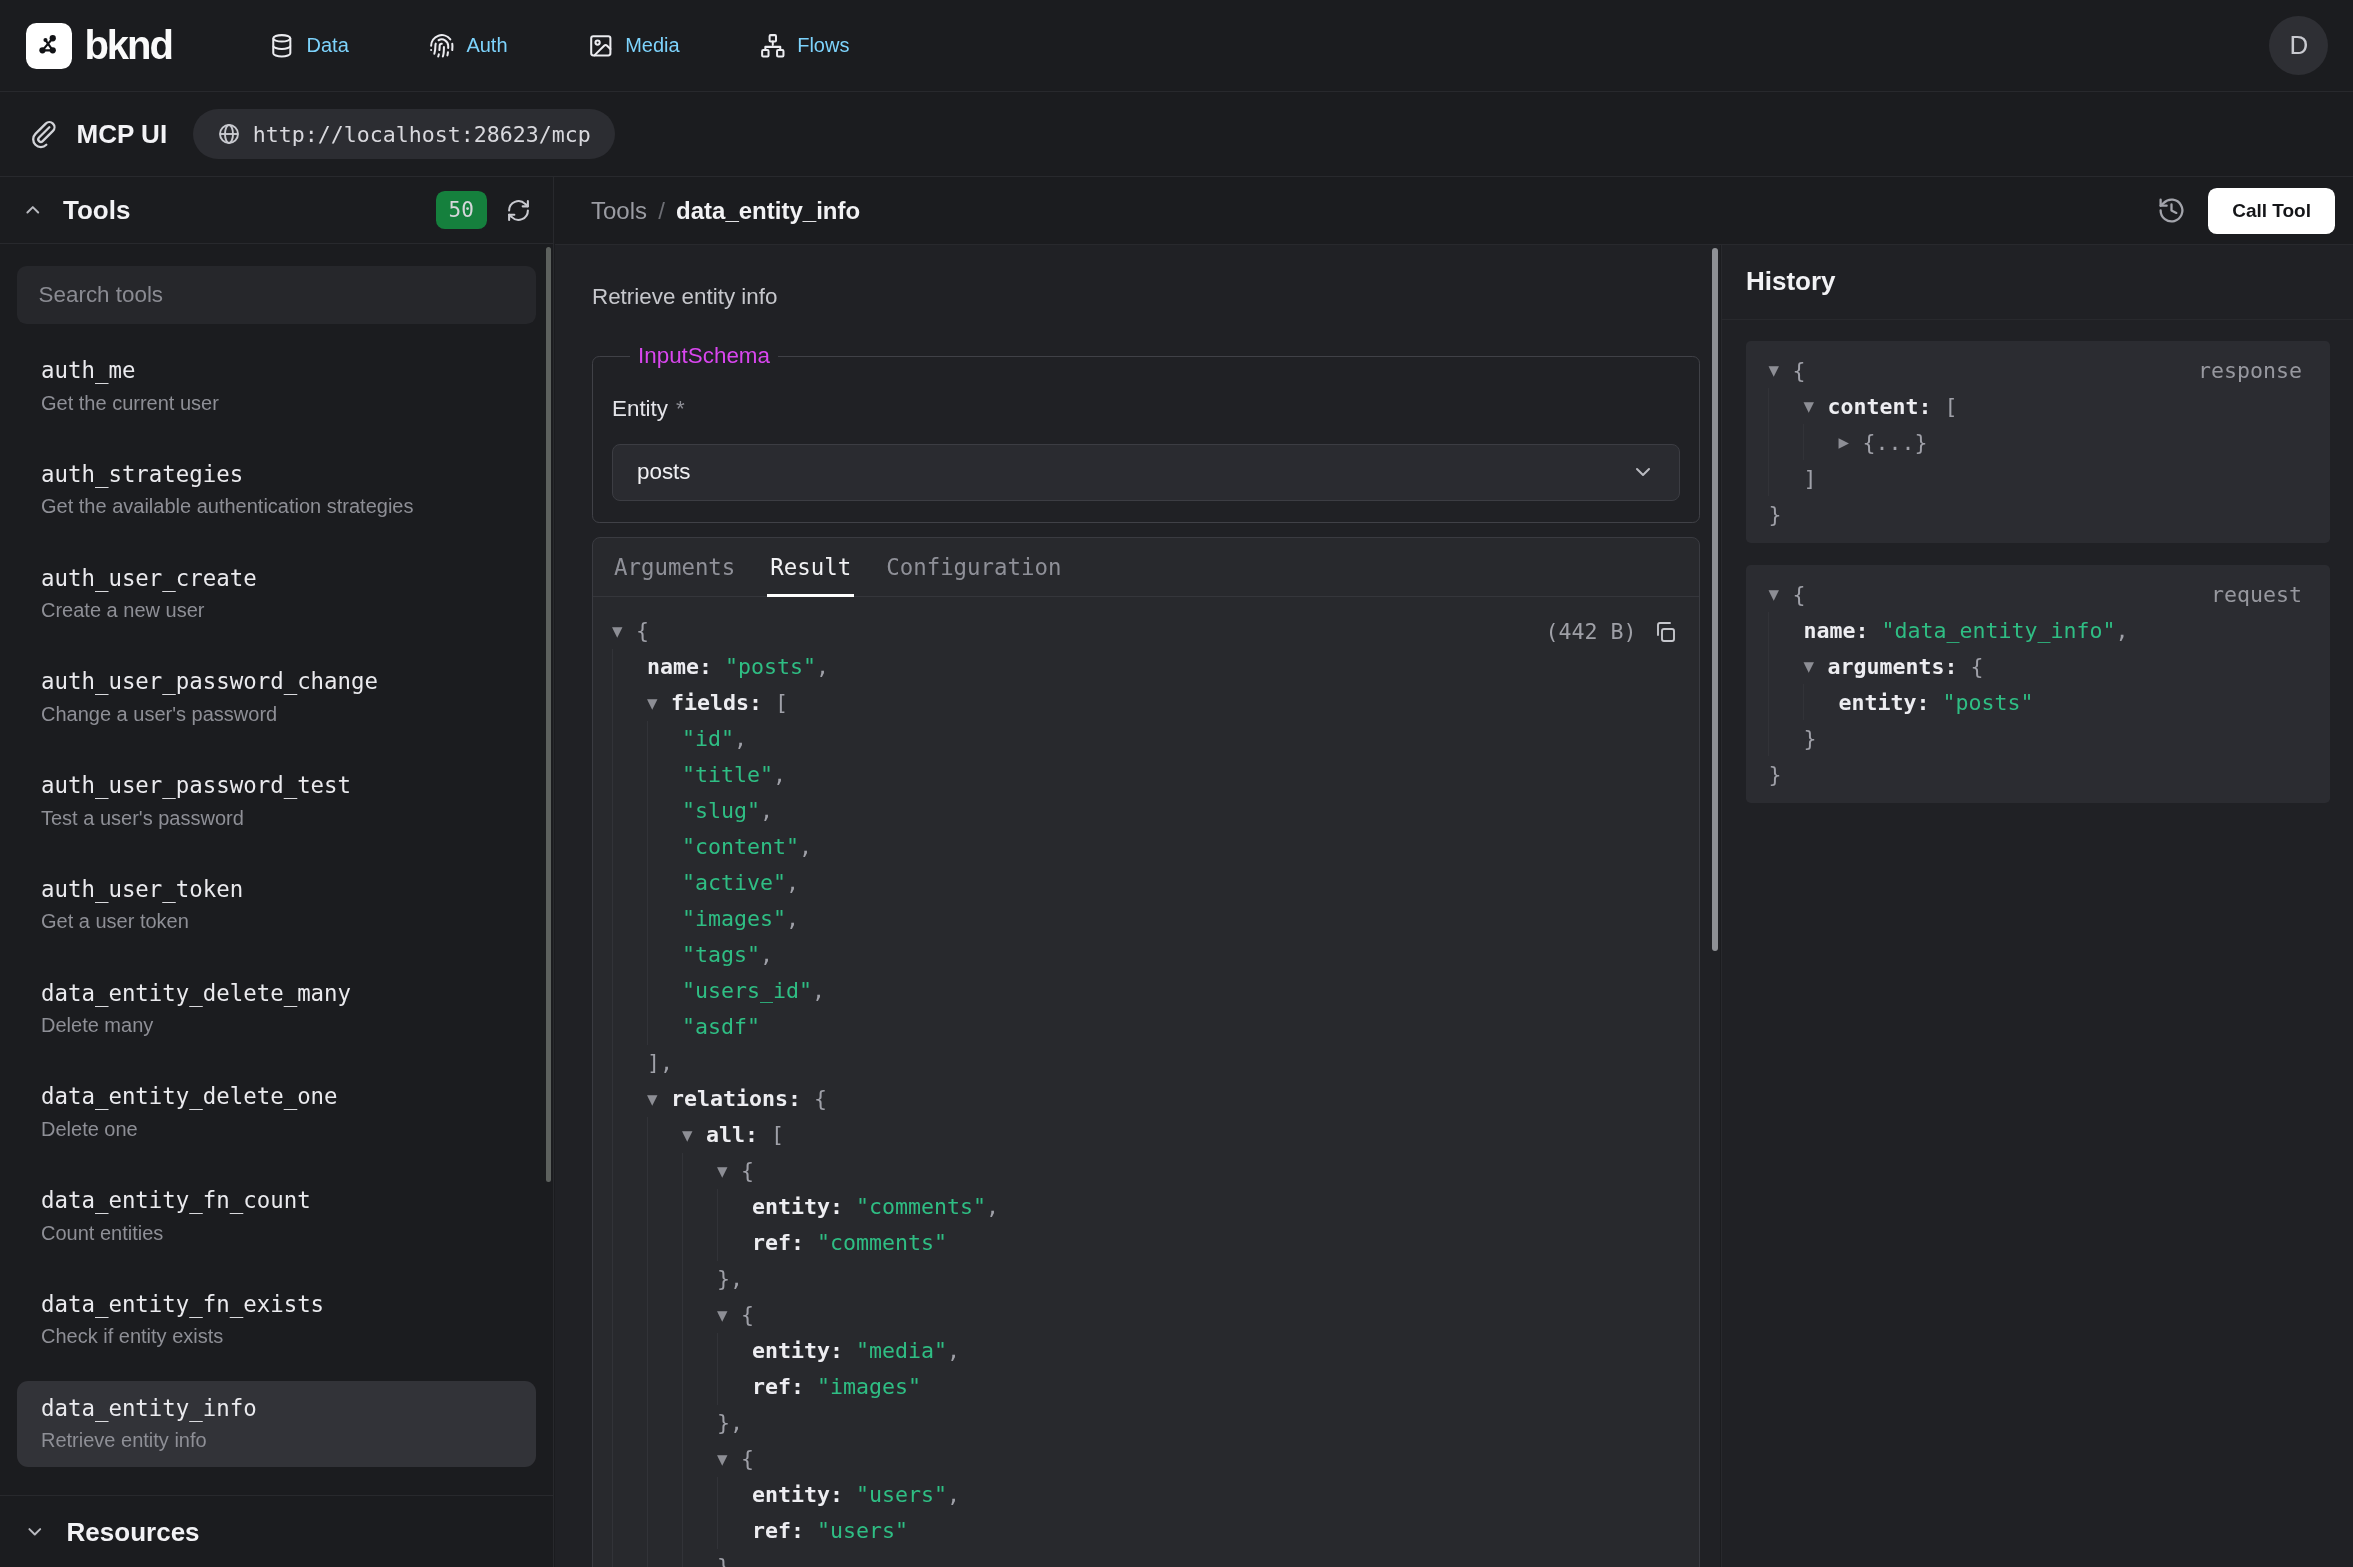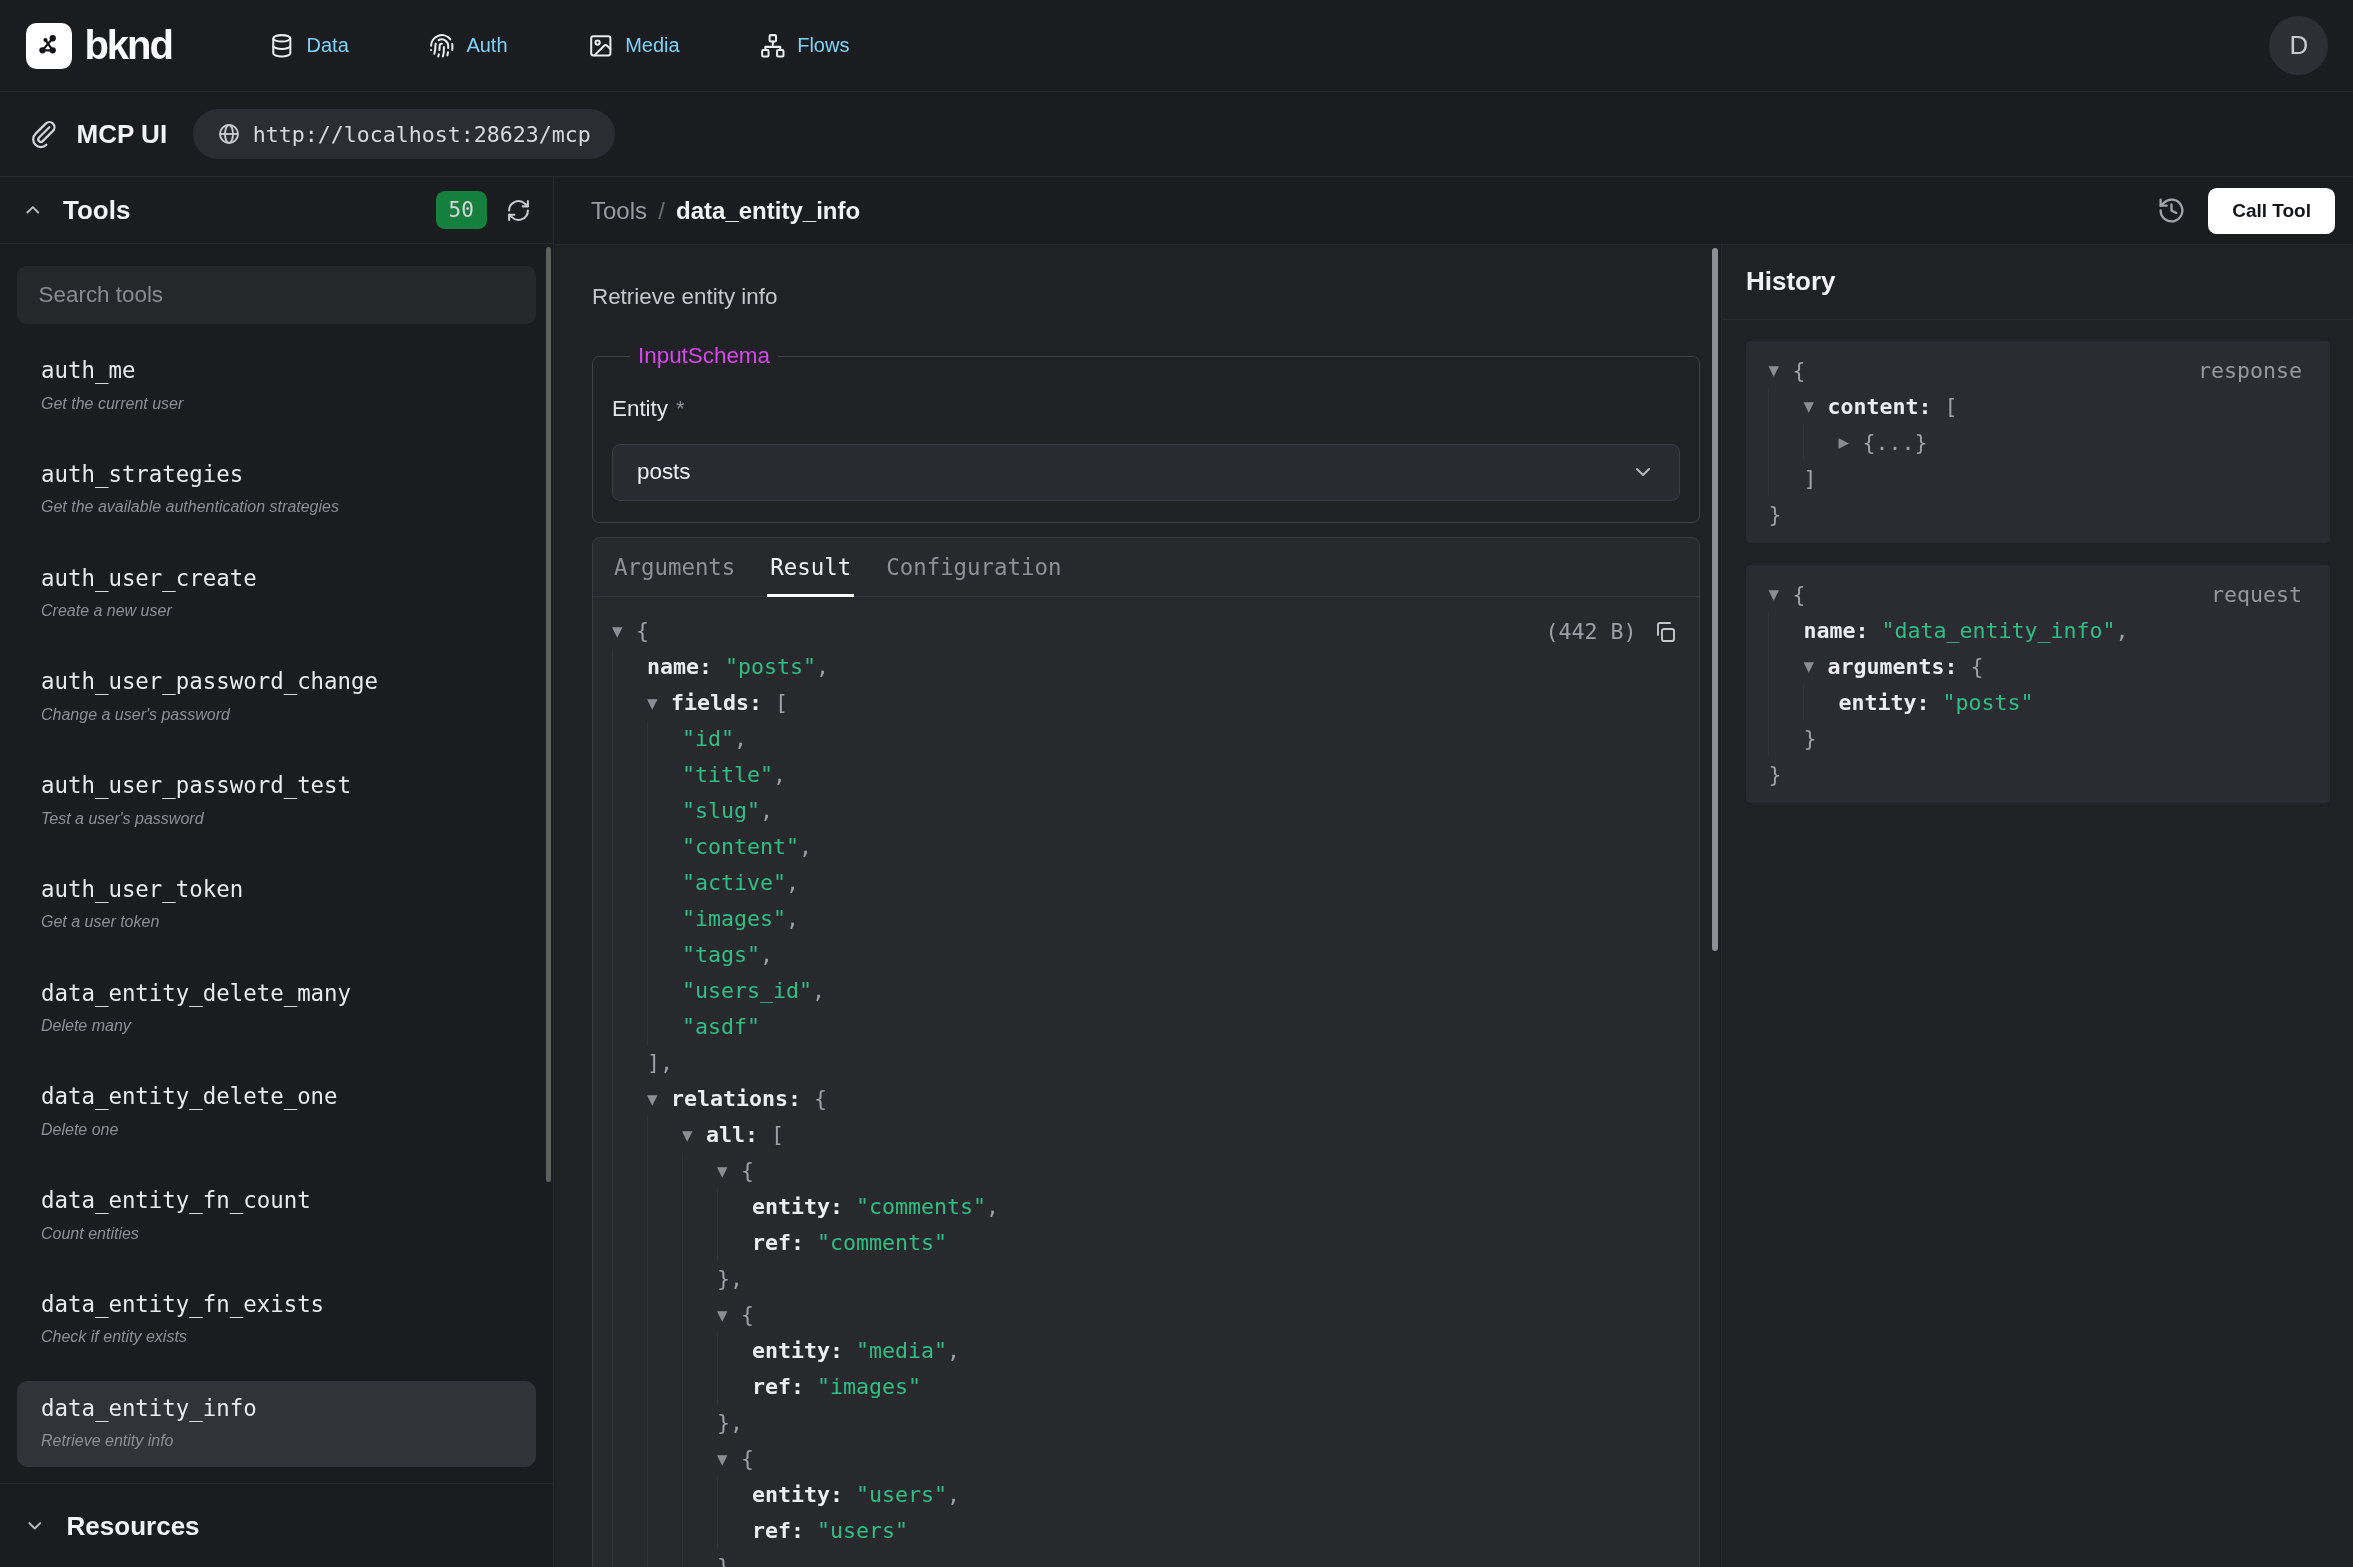--- a/index.html
+++ b/index.html
@@ -47,22 +47,22 @@
     border-radius:8.8px; padding:7.2px 12.8px; }
   .refresh-btn { width:25px; height:25px; color:#c9cad0; margin-left:19px; cursor:pointer; }
   .search-wrap { padding:21.6px 17px 0; }
   .search-input { width:100%; height:58px; background:#26272b; border:none; border-radius:9.6px;
     padding:0 21.6px; font-size:22.4px; color:#e8e8ec; font-family:"Liberation Sans",sans-serif; outline:none; }
   .search-input::placeholder { color:#8a8b92; }
   .tool-list { padding:20px 17px 0; }
   .tool-item { padding:14.4px 24px; border-radius:11.2px; margin-bottom:18.4px; cursor:pointer; }
   .tool-item.selected { background:#323338; }
   .tool-name { font-family:"DejaVu Sans Mono",monospace; font-size:22.4px; color:#eaeaee; line-height:25.6px; }
-  .tool-desc { font-size:16px; color:#8e8f96; line-height:23px; margin-top:8px;font-style:italic; }
-  .sidebar-footer { position:absolute; bottom:0; left:0; right:0; height:85px;
+  .tool-desc { font-size:20px; color:#8e8f96; line-height:23px; margin-top:8px; }
+  .sidebar-footer { position:absolute; bottom:0; left:0; right:0; height:73px;
     border-top:0.8px solid #28292d; display:flex; align-items:center; padding:0 24px; background:#1b1c1f; }
   .resources-label { font-size:26px; font-weight:700; color:#f2f2f5; margin-left:21px; }
   .sb-scroll { position:absolute; top:70px; right:1.6px; width:5.6px; height:935px;
     background:#5d615e; border-radius:3.2px; }
 
   
   .main-header { position:absolute; top:177px; left:555px; right:0; height:68px;
     border-bottom:0.8px solid #28292d; display:flex; align-items:center; padding:0 19px 0 36px; }
   .bc-section { font-size:24px; color:#9b9ca3; }
   .bc-sep { font-size:24px; color:#6d6e74; margin:0 11.2px; }

